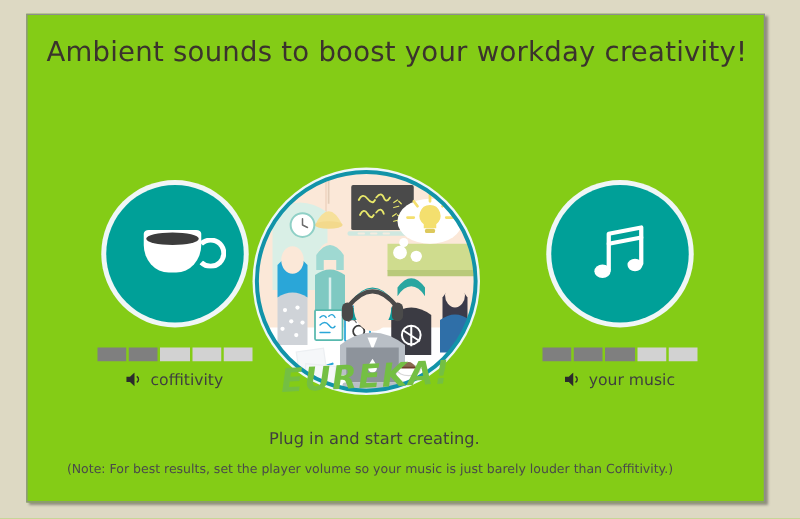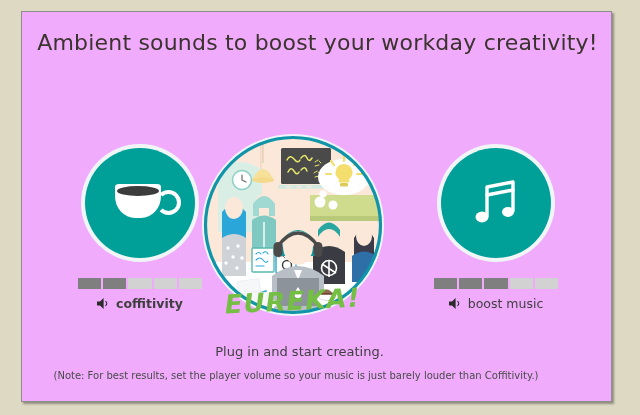--- a/index.html
+++ b/index.html
@@ -14,21 +14,21 @@
     overflow: hidden;
   }
 
   
   #card {
     position: absolute;
     left: 21px;
     top: 11px;
     width: 591px;
     height: 391px;
-    background: #f0abfc;
+    background: #84cc16;
     border: 1px solid #8d8d8d;
     box-sizing: border-box;
     box-shadow: 2px 2px 2px rgba(0,0,0,0.35);
   }
 
   
   #page-title {
     position: absolute;
     left: 0;
     top: 18px;
@@ -40,21 +40,21 @@
     letter-spacing: .2px;
     white-space: nowrap;
   }
 
   
   .ctrl {
     position: absolute;
     top: 136px;
     width: 140px;
   }
-  #ctrl-left  { left: 48px; font-weight: bold; }
+  #ctrl-left  { left: 48px; }
   #ctrl-right { left: 404px; }
 
   .disc {
     width: 110px;
     height: 110px;
     margin: 0 auto;
     border-radius: 50%;
     background: #00a098;
     box-shadow: 0 0 0 4px #f0f6f6;
     position: relative;
@@ -313,20 +313,20 @@
       <div class="seg on"></div>
       <div class="seg"></div>
       <div class="seg"></div>
     </div>
 
     <div class="vol-row">
       <svg class="spk" width="13" height="11" viewBox="0 0 13 11">
         <path d="M0 3.4h3L6.6 0v11L3 7.6H0z" fill="#2b2b2b"></path>
         <path d="M8.4 3.1c.9.6 1.4 1.4 1.4 2.4S9.3 7.3 8.4 7.9" stroke="#2b2b2b" stroke-width="1.1" fill="none"></path>
       </svg>
-      <span>boost music</span>
+      <span>your music</span>
     </div>
   </div>
 
   <div id="footer-main">Plug in and start creating.</div>
   <div id="footer-note">(Note: For best results, set the player volume so your music is just barely louder than Coffitivity.)</div>
 
 </div>
 
 </body></html>

